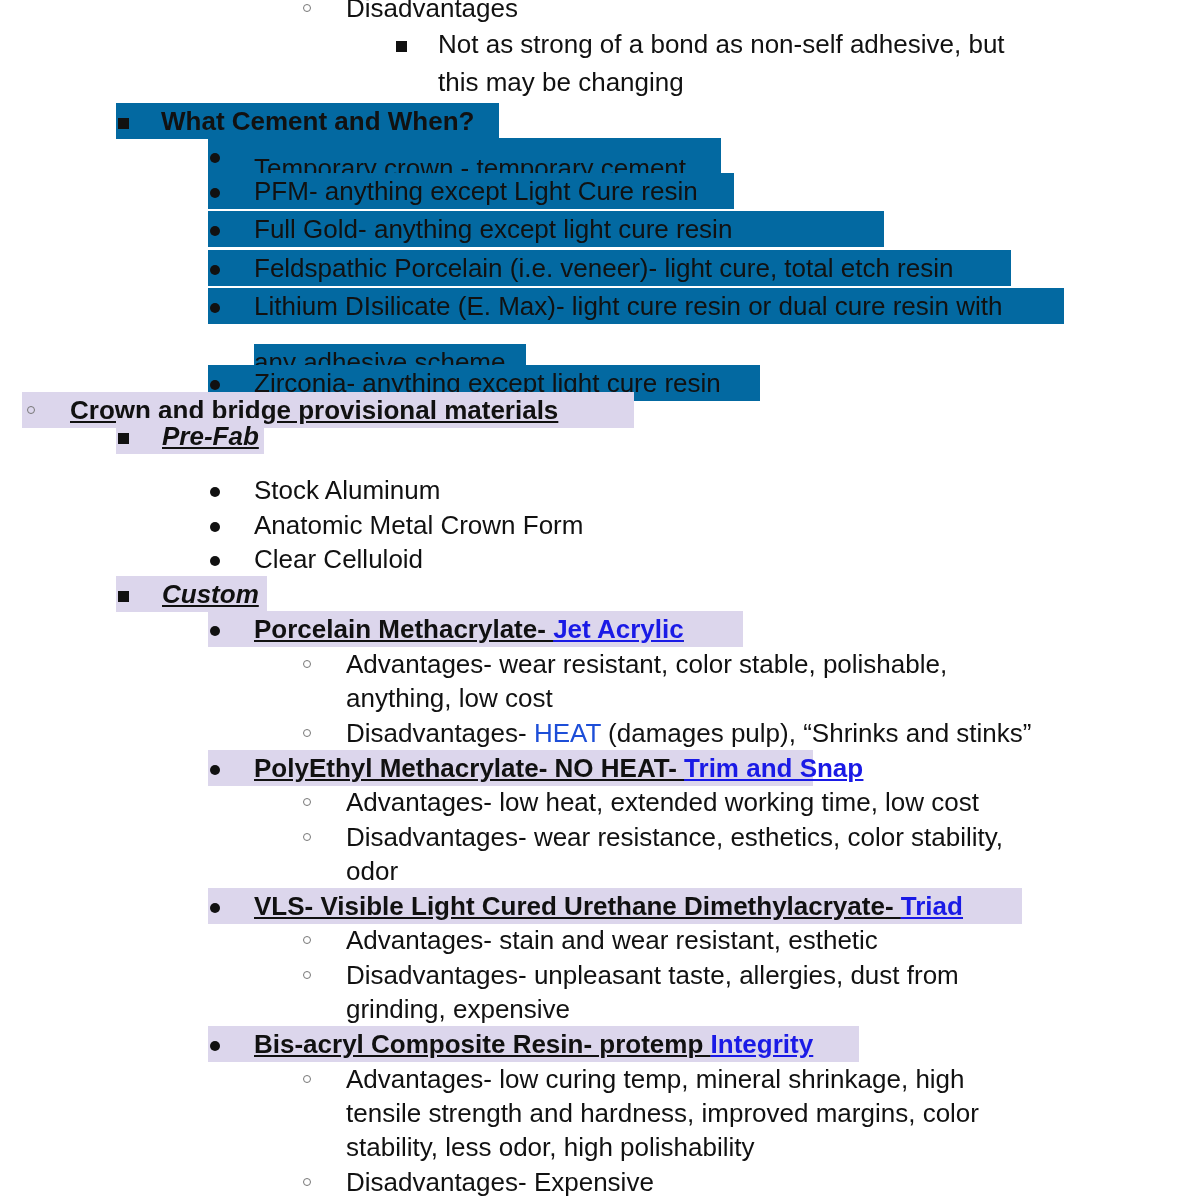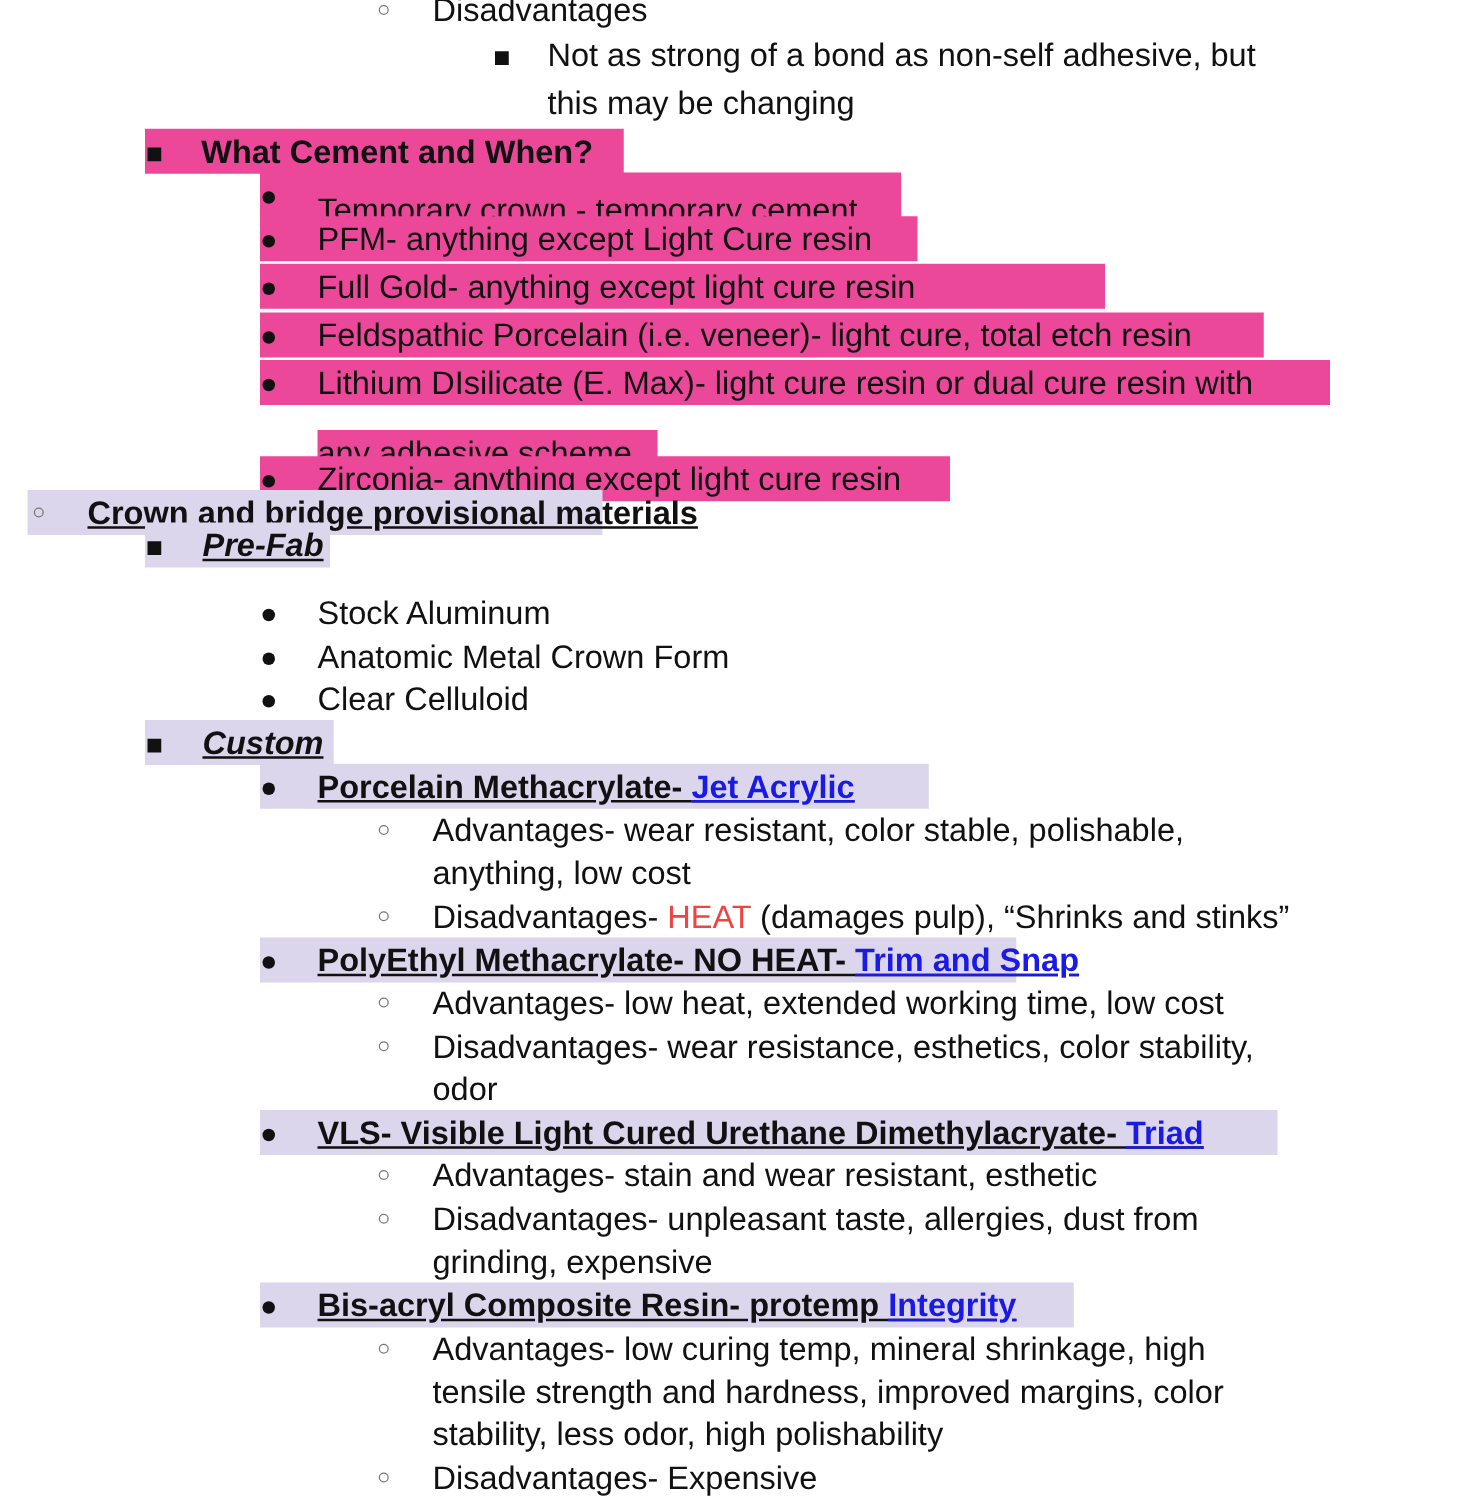--- a/index.html
+++ b/index.html
@@ -2,31 +2,31 @@
 <html><head>
 <meta charset="utf-8">
 <style>
   html, body { margin: 0; padding: 0; background: #ffffff; }
   body {
     width: 1185px; height: 1200px; overflow: hidden; position: relative;
     font-family: "Liberation Sans", sans-serif;
     font-size: 26px; color: #111;
   }
   .line { position: absolute; white-space: nowrap; line-height: 36px; height: 36px; }
-  .hl-y { background: #ec4899; }
+  .hl-y { background: #0369a1; }
   .hl-p { background: #dcd6ec; }
   .bullet { position: absolute; display: inline-block; }
   .b-sq { width: 11px; height: 11px; background: #111; }
   .b-dot { width: 10px; height: 10px; border-radius: 50%; background: #111; }
   .b-ring { width: 8px; height: 8px; border-radius: 50%; border: 1.6px solid #777; box-sizing: border-box; }
   .bold { font-weight: bold; }
   .ul { text-decoration: underline; }
   .it { font-style: italic; }
   .link { color: #1a1ae6; text-decoration: underline; }
-  .red { color: #ef4444; }
+  .red { color: #1d4ed8; }
   .txt { position: absolute; }
 </style>
 </head>
 <body>
 
 <span class="bullet b-ring" style="left:303px;top:4px;"></span>
 <div class="line" style="left:346px;top:-10px;">Disadvantages</div>
 
 <span class="bullet b-sq" style="left:396px;top:41px;"></span>
 <div class="line" style="left:438px;top:26px;">Not as strong of a bond as non-self adhesive, but</div>
@@ -58,21 +58,21 @@
   <span class="txt" style="left:46px;">Lithium DIsilicate (E. Max)- light cure resin or dual cure resin with</span>
 </div>
 <div class="line hl-y" style="left:254px;top:344px;width:272px;">
   <span class="txt" style="left:0;">any adhesive scheme</span>
 </div>
 <div class="line hl-y" style="left:208px;top:365px;width:552px;">
   <span class="bullet b-dot" style="left:2px;top:15px;"></span>
   <span class="txt" style="left:46px;">Zirconia- anything except light cure resin</span>
 </div>
 
-<div class="line hl-p" style="left:22px;top:392px;width:460px;">
+<div class="line hl-p" style="left:22px;top:392px;width:612px;">
   <span class="bullet b-ring" style="left:5px;top:14px;"></span>
   <span class="txt bold ul" style="left:48px;">Crown and bridge provisional materials</span>
 </div>
 
 <div class="line hl-p" style="left:116px;top:418px;width:148px;">
   <span class="bullet b-sq" style="left:2px;top:15px;"></span>
   <span class="txt bold ul it" style="left:46px;">Pre-Fab</span>
 </div>
 
 <div class="line" style="left:208px;top:472px;">

